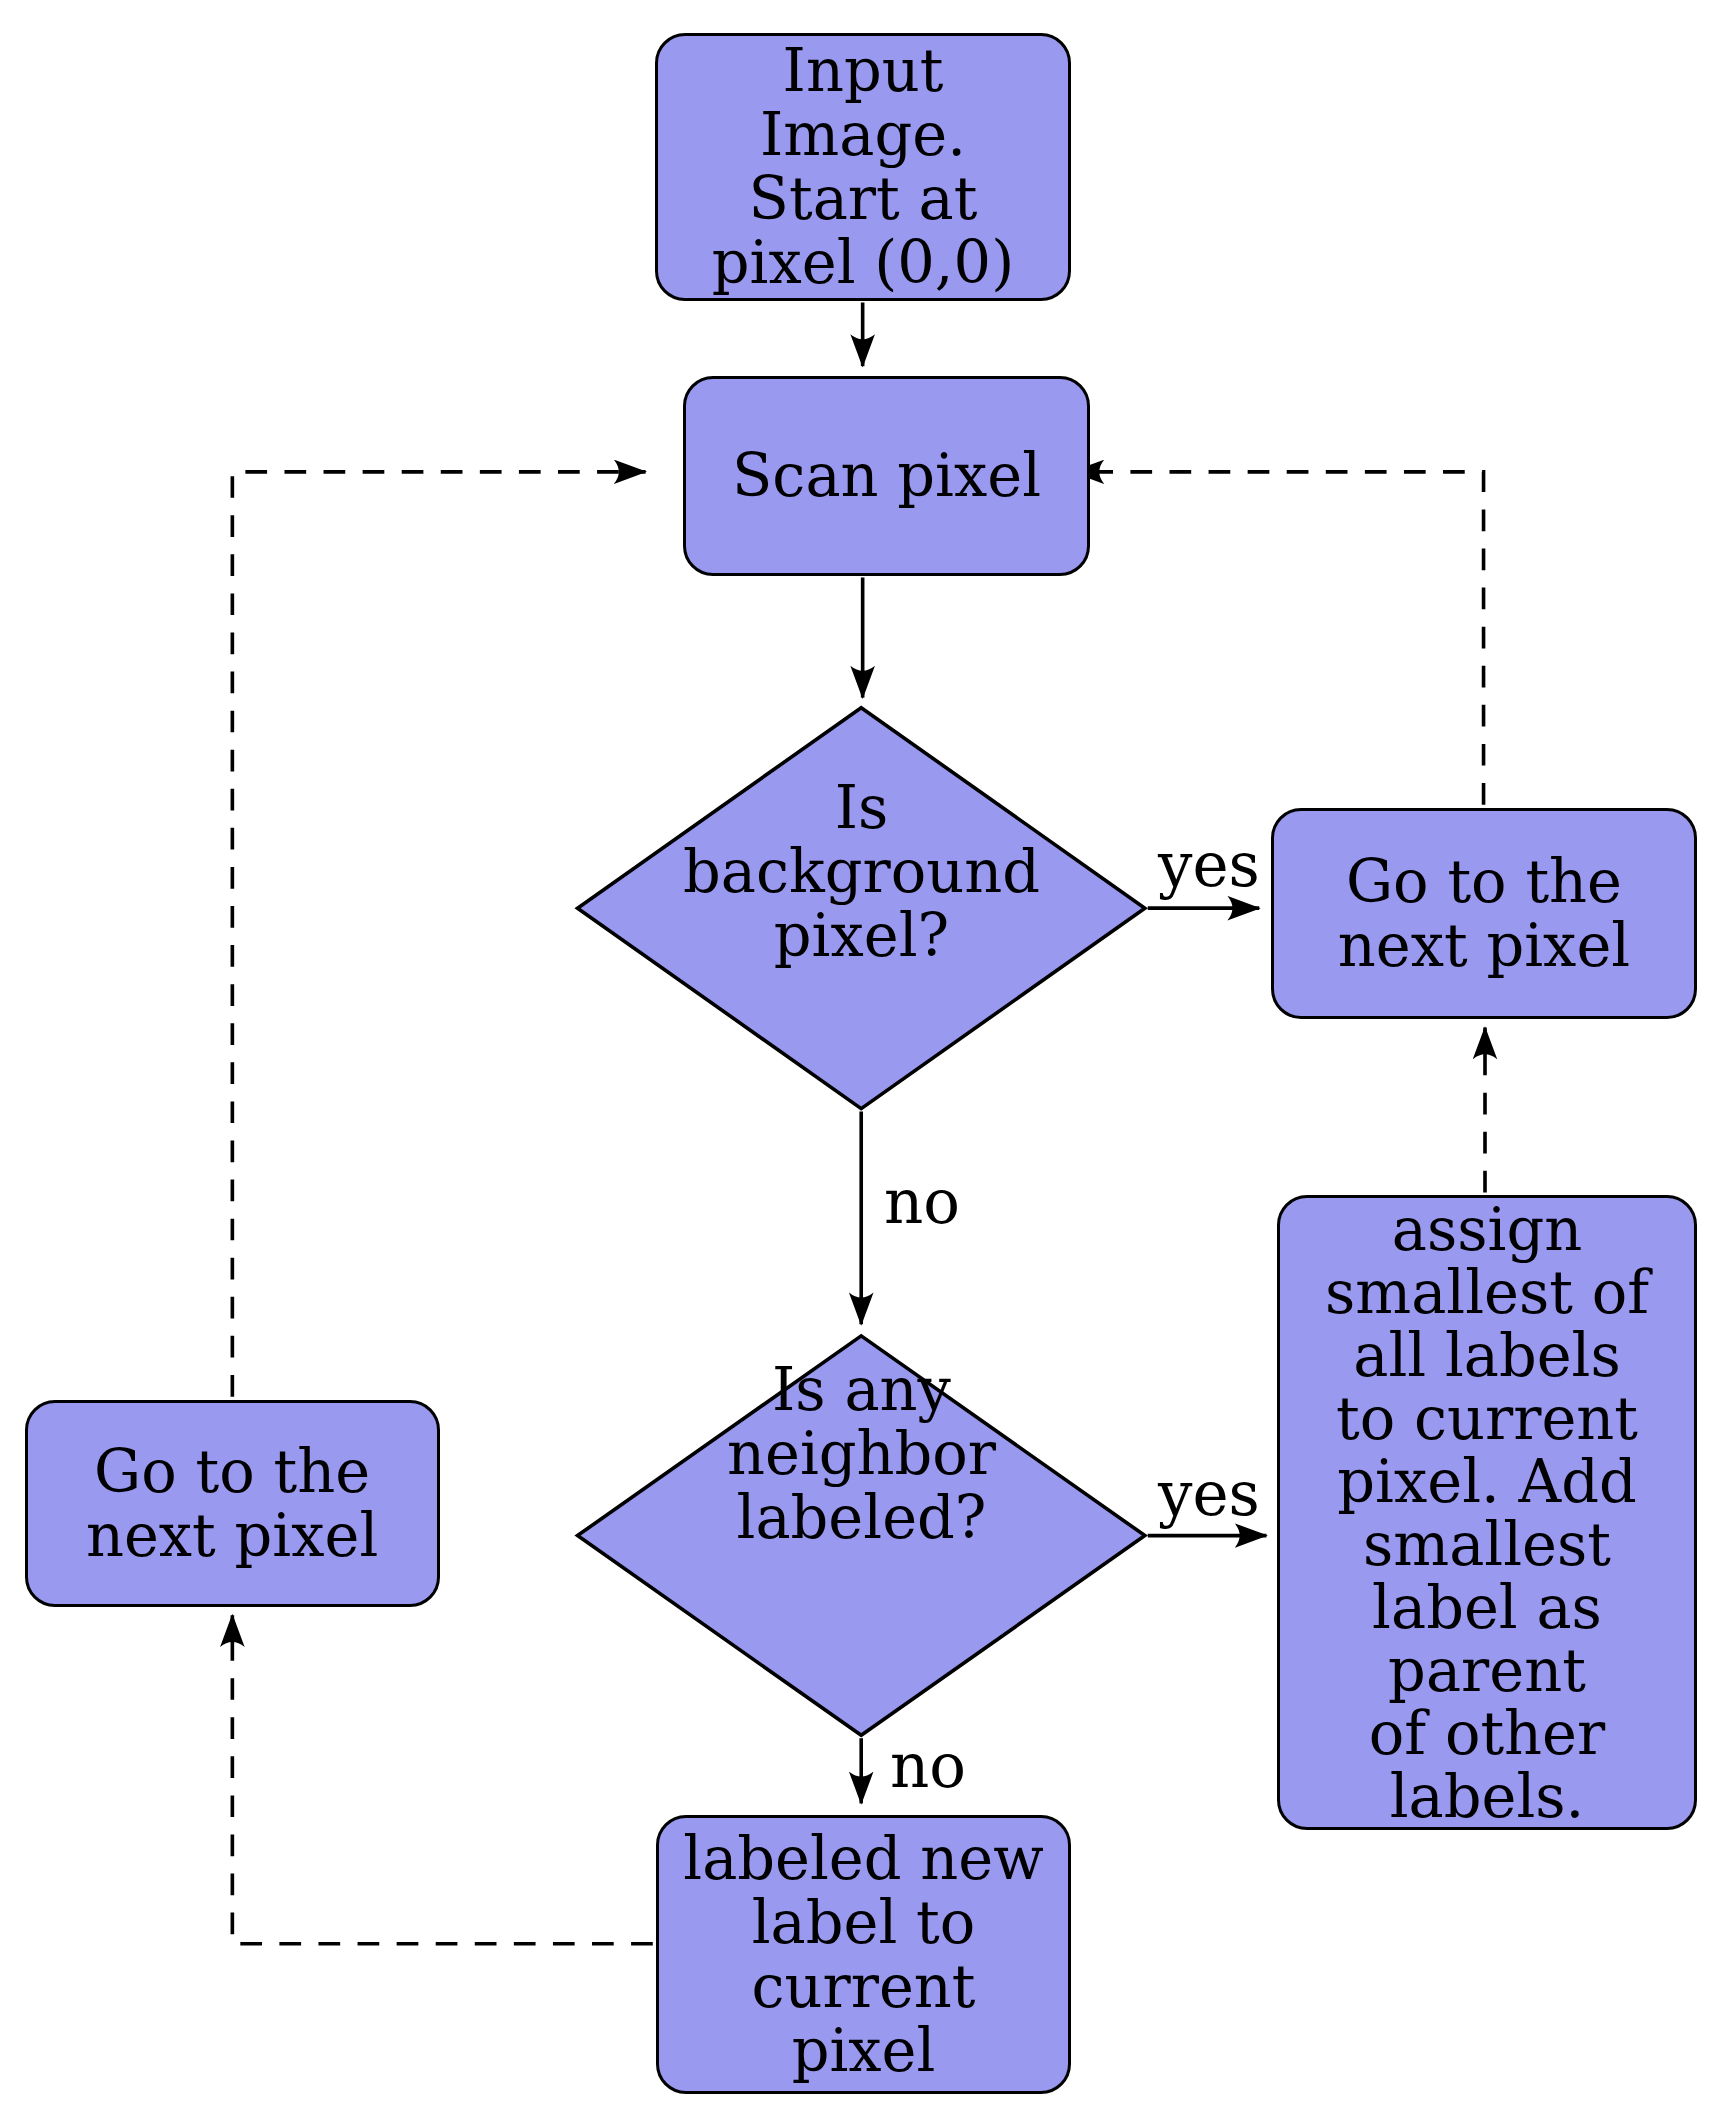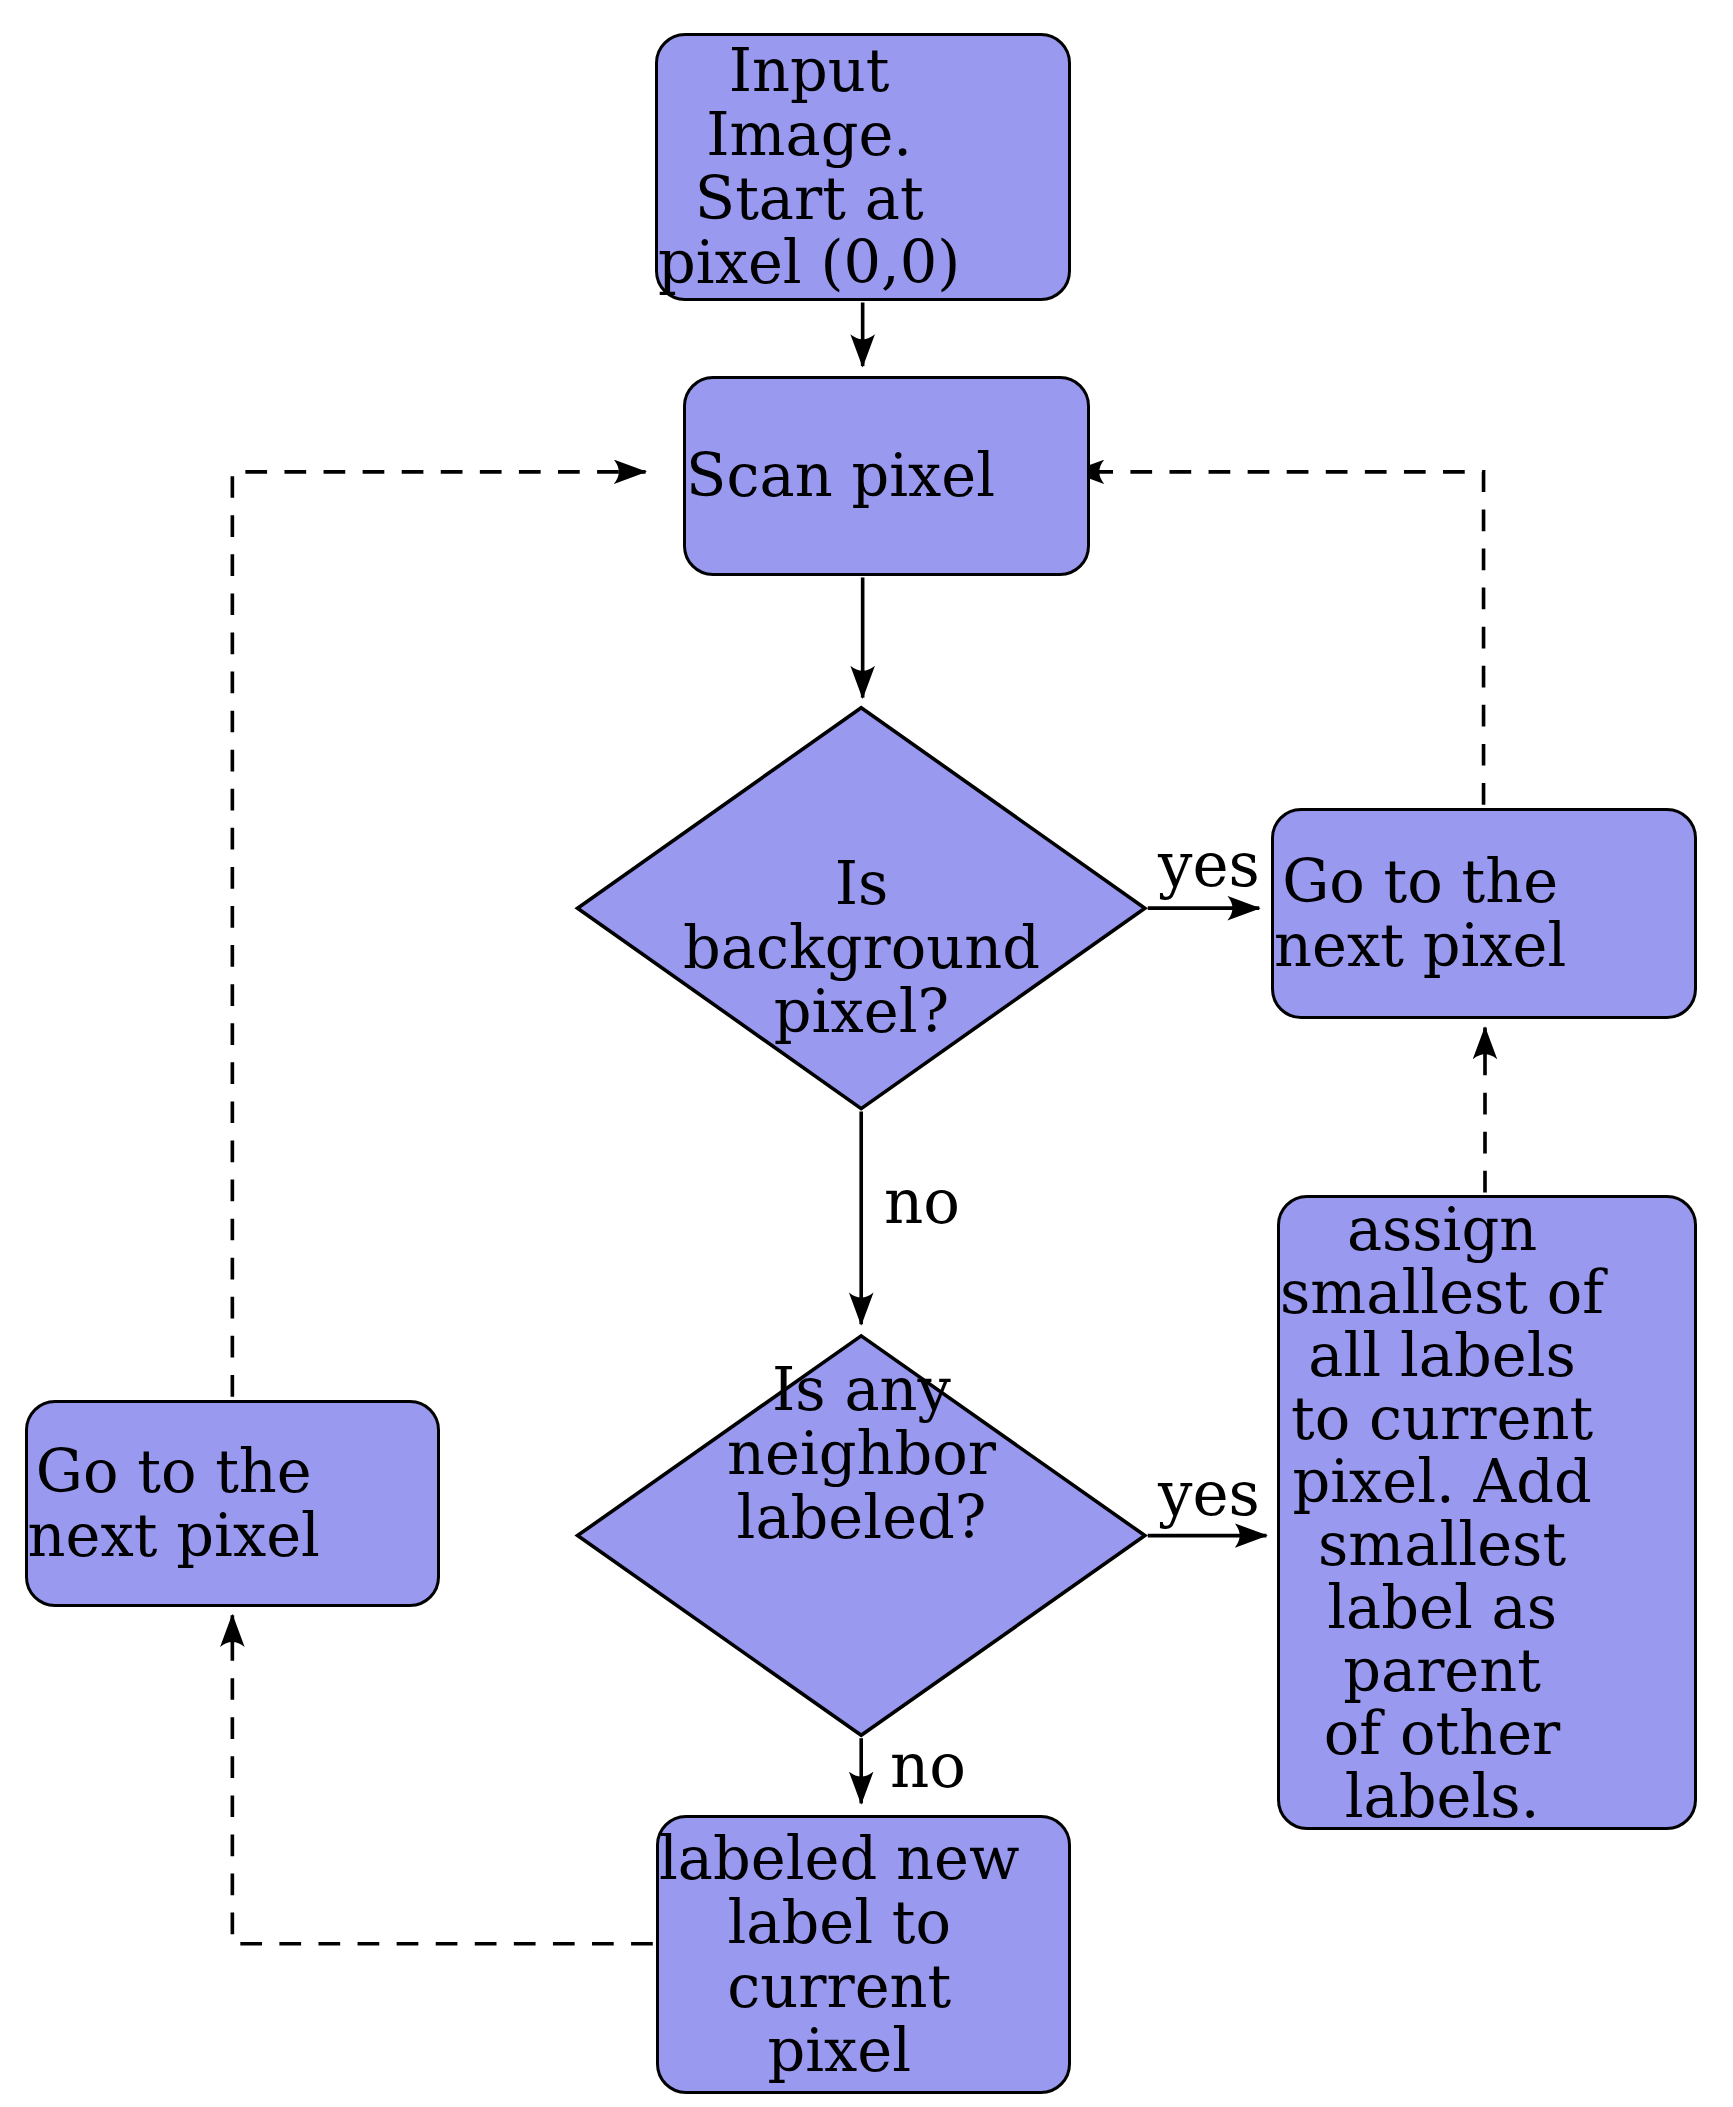--- a/index.html
+++ b/index.html
@@ -32,21 +32,21 @@
     stroke-linejoin: miter;
   }
   .node {
     position: absolute;
     box-sizing: border-box;
     background: var(--node-fill, #9999f0);
     border: 3.6px solid var(--line, #000000);
     border-radius: 30px;
     display: flex;
     align-items: center;
-    justify-content: flex-start;
+    justify-content: center;
     text-align: center;
     font-size: 59px;
     line-height: 64px;
   }
   .node-text, .diamond-text-inner {
     white-space: pre-line;
   }
   .diamond-label {
     position: absolute;
     display: flex;
@@ -125,21 +125,21 @@
 next pixel</div>
   </div>
 
   <div class="node" style="left:656px; top:1815px; width:415px; height:279px;">
     <div class="node-text">labeled new
 label to
 current
 pixel</div>
   </div>
 
-  <div class="diamond-label" style="left:608px; top:850px; width:507px; height:195px;justify-content:center;">
+  <div class="diamond-label" style="left:608px; top:774px; width:507px; height:195px;justify-content:center;">
     <div class="diamond-text-inner">Is
 background
 pixel?</div>
   </div>
 
   <div class="diamond-label" style="left:608px; top:1356px; width:507px; height:195px;align-items:center;">
     <div class="diamond-text-inner">Is any
 neighbor
 labeled?</div>
   </div>

